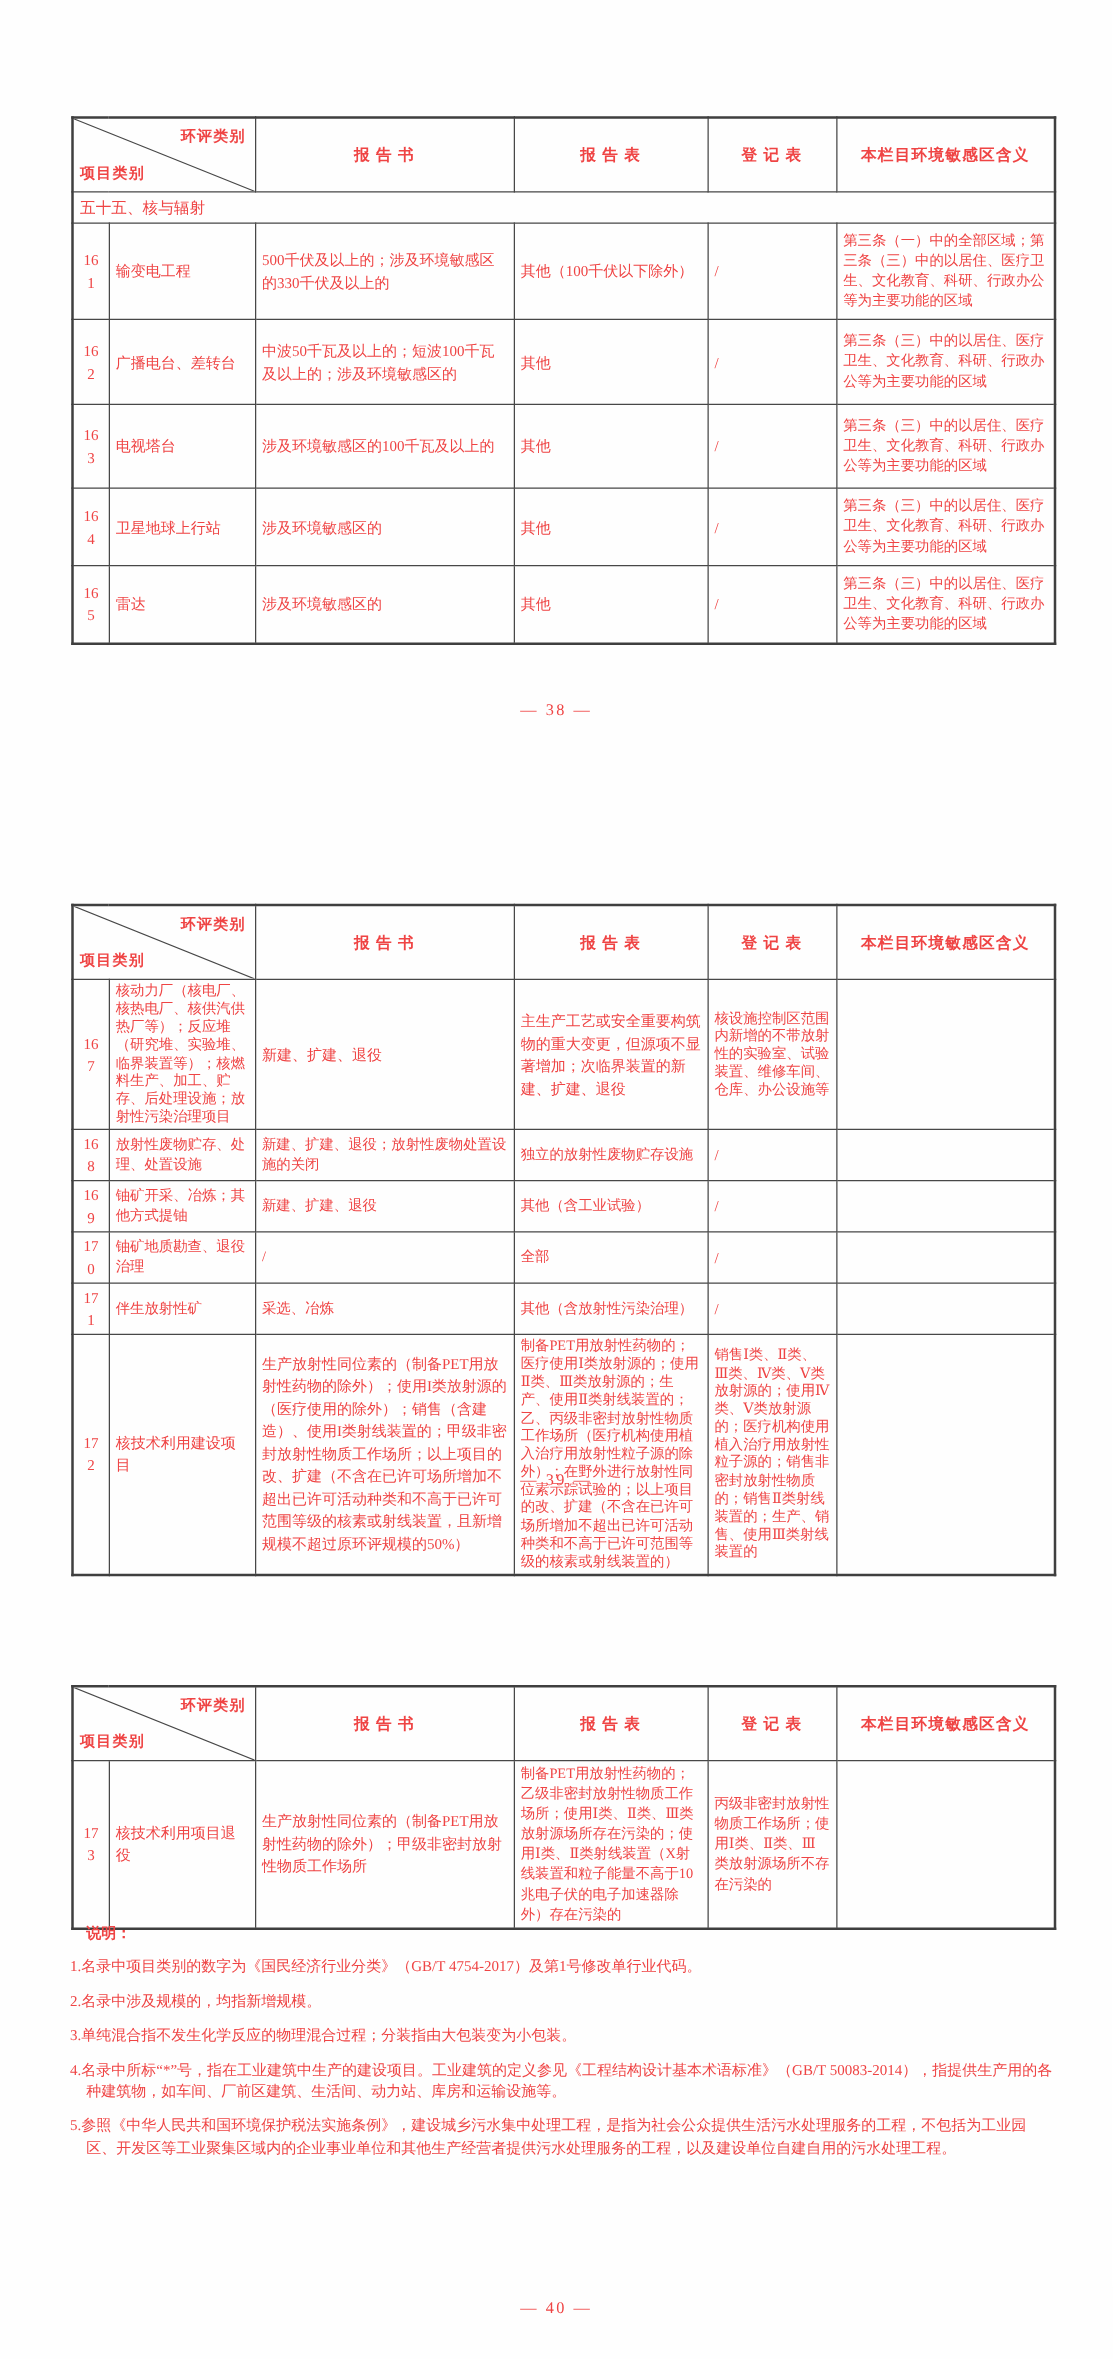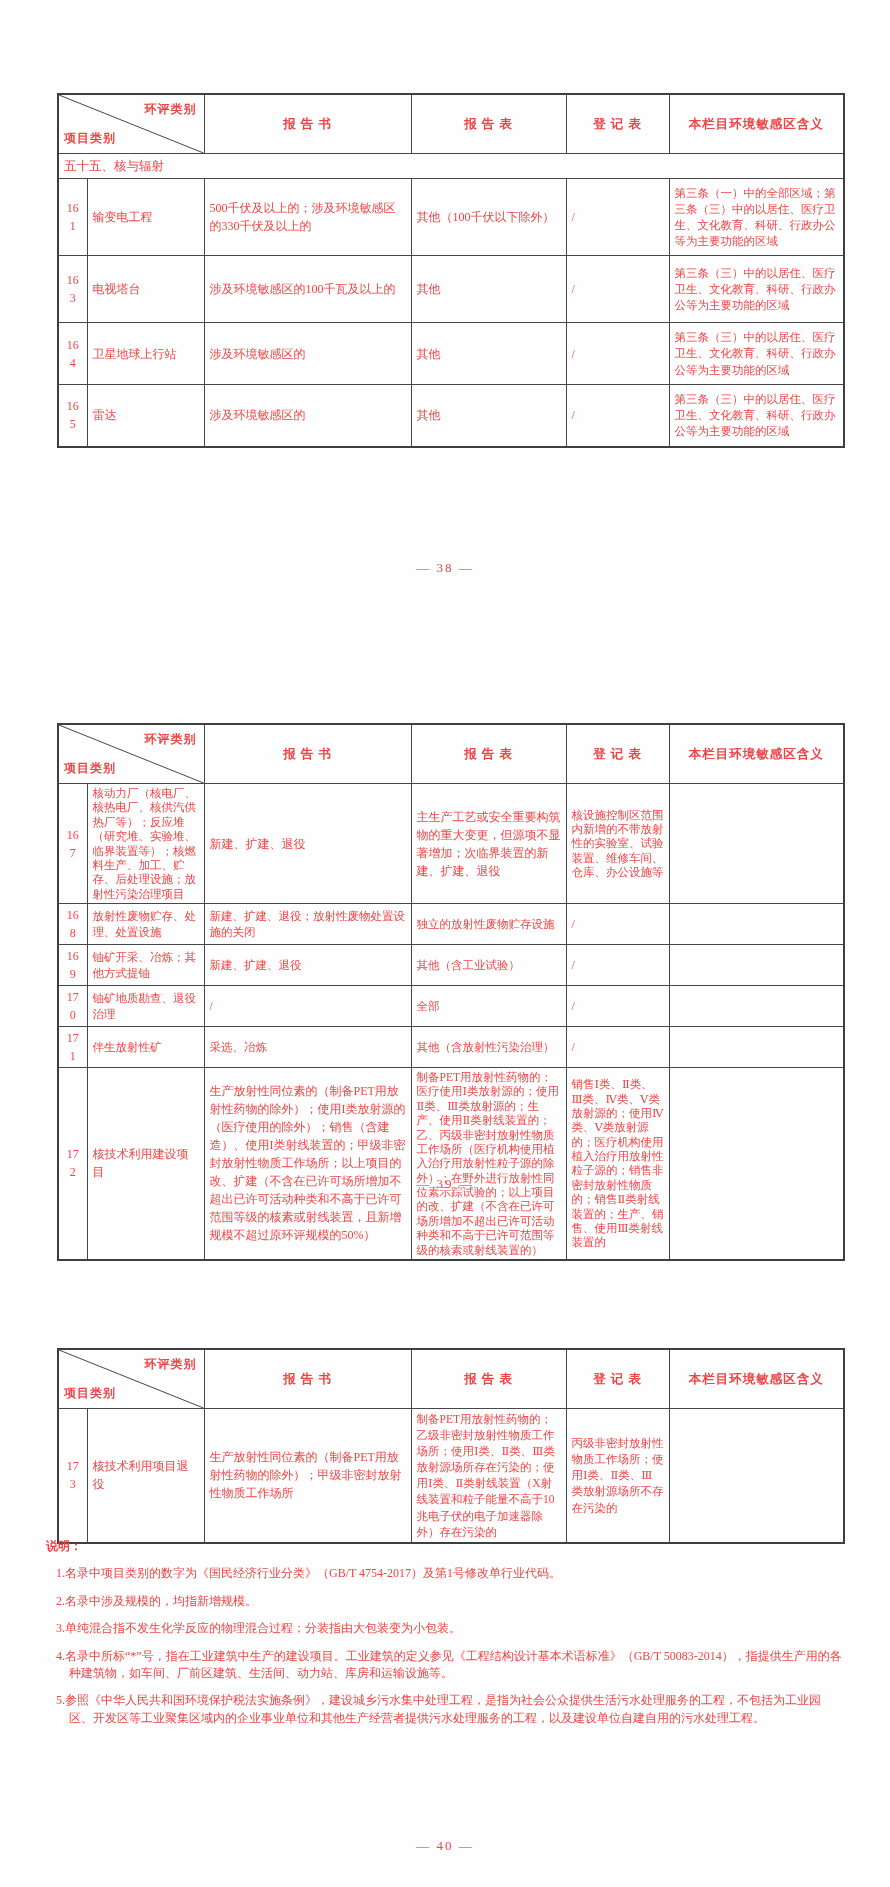--- a/index.html
+++ b/index.html
@@ -22,21 +22,21 @@
   tr.hdr td { font-weight:bold; text-align:center; font-size:12.5px; letter-spacing:1px; }
   tr.section-row td { font-weight:normal; text-align:left; font-size:12.5px; letter-spacing:0; }
   td.corner-cell { position:relative; padding:0; height:54px; letter-spacing:0; }
   td.corner-cell svg { position:absolute; left:0; top:0; width:100%; height:100%; display:block; }
   .corner-top { position:absolute; top:5px; right:7px; font-weight:bold; font-size:12px; }
   .corner-bottom { position:absolute; bottom:5px; left:5px; font-weight:bold; font-size:12px;font-family:Liberation Mono, monospace; }
   .dense { font-size:11.5px !important; line-height:1.25 !important;margin-left:32px; }
   .semi  { font-size:11.5px !important; line-height:1.4 !important; }
   .pagenum { position:absolute; left:0; width:100%; text-align:center; font-size:13px; letter-spacing:2px; }
   .notes { position:absolute; left:46px; width:806px; font-size:12px; }
-  .note-title { font-weight:bold; line-height:1.45; }
+  .note-title { font-weight:bold; line-height:1.45;margin-left:23px; }
   .note-item { padding-left:13px; text-indent:-13px; line-height:1.45; margin:10px; word-break:break-all; }
 </style>
 </head>
 <body>
 
 <div class="page">
 
   <table class="tbl" style="top:93px;">
     <colgroup>
       <col style="width:29px">
@@ -64,20 +64,28 @@
       <td colspan="6">五十五、核与辐射</td>
     </tr>
     <tr style="height:77px">
       <td class="num">161</td>
       <td>输变电工程</td>
       <td>500千伏及以上的；涉及环境敏感区的330千伏及以上的</td>
       <td>其他（100千伏以下除外）</td>
       <td>/</td>
       <td class="semi">第三条（一）中的全部区域；第三条（三）中的以居住、医疗卫生、文化教育、科研、行政办公等为主要功能的区域</td>
     </tr>
+    <tr style="height:68px">
+      <td class="num">162</td>
+      <td>广播电台、差转台</td>
+      <td>中波50千瓦及以上的；短波100千瓦及以上的；涉及环境敏感区的</td>
+      <td>其他</td>
+      <td>/</td>
+      <td class="semi">第三条（三）中的以居住、医疗卫生、文化教育、科研、行政办公等为主要功能的区域</td>
+    </tr>
     <tr style="height:67px">
       <td class="num">163</td>
       <td>电视塔台</td>
       <td>涉及环境敏感区的100千瓦及以上的</td>
       <td>其他</td>
       <td>/</td>
       <td class="semi">第三条（三）中的以居住、医疗卫生、文化教育、科研、行政办公等为主要功能的区域</td>
     </tr>
     <tr style="height:62px">
       <td class="num">164</td>

